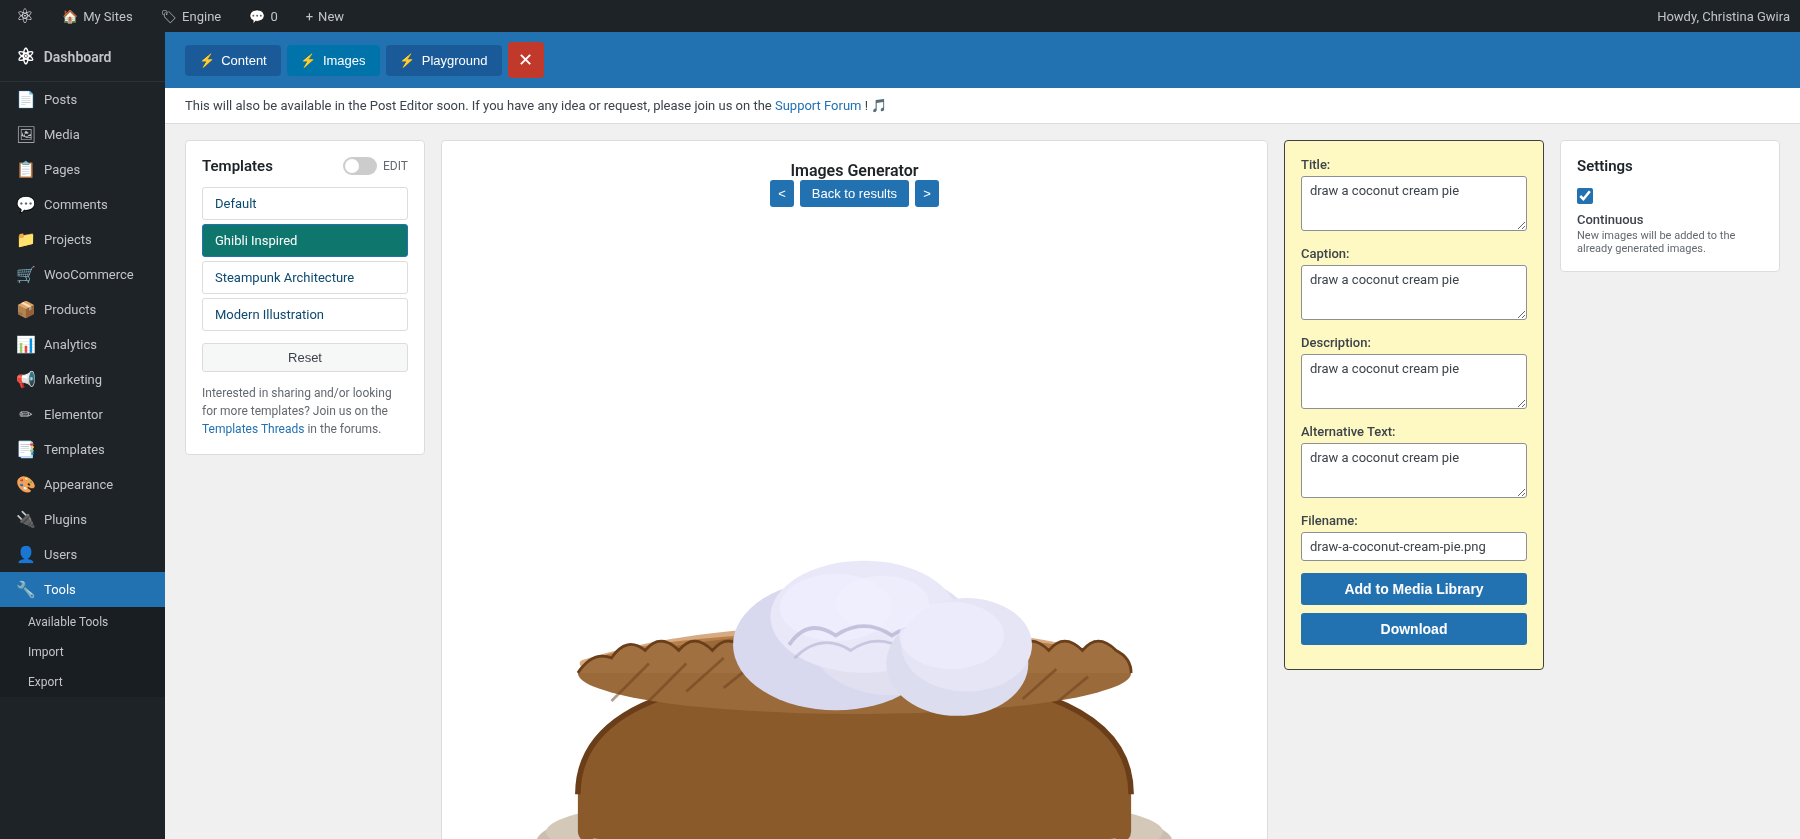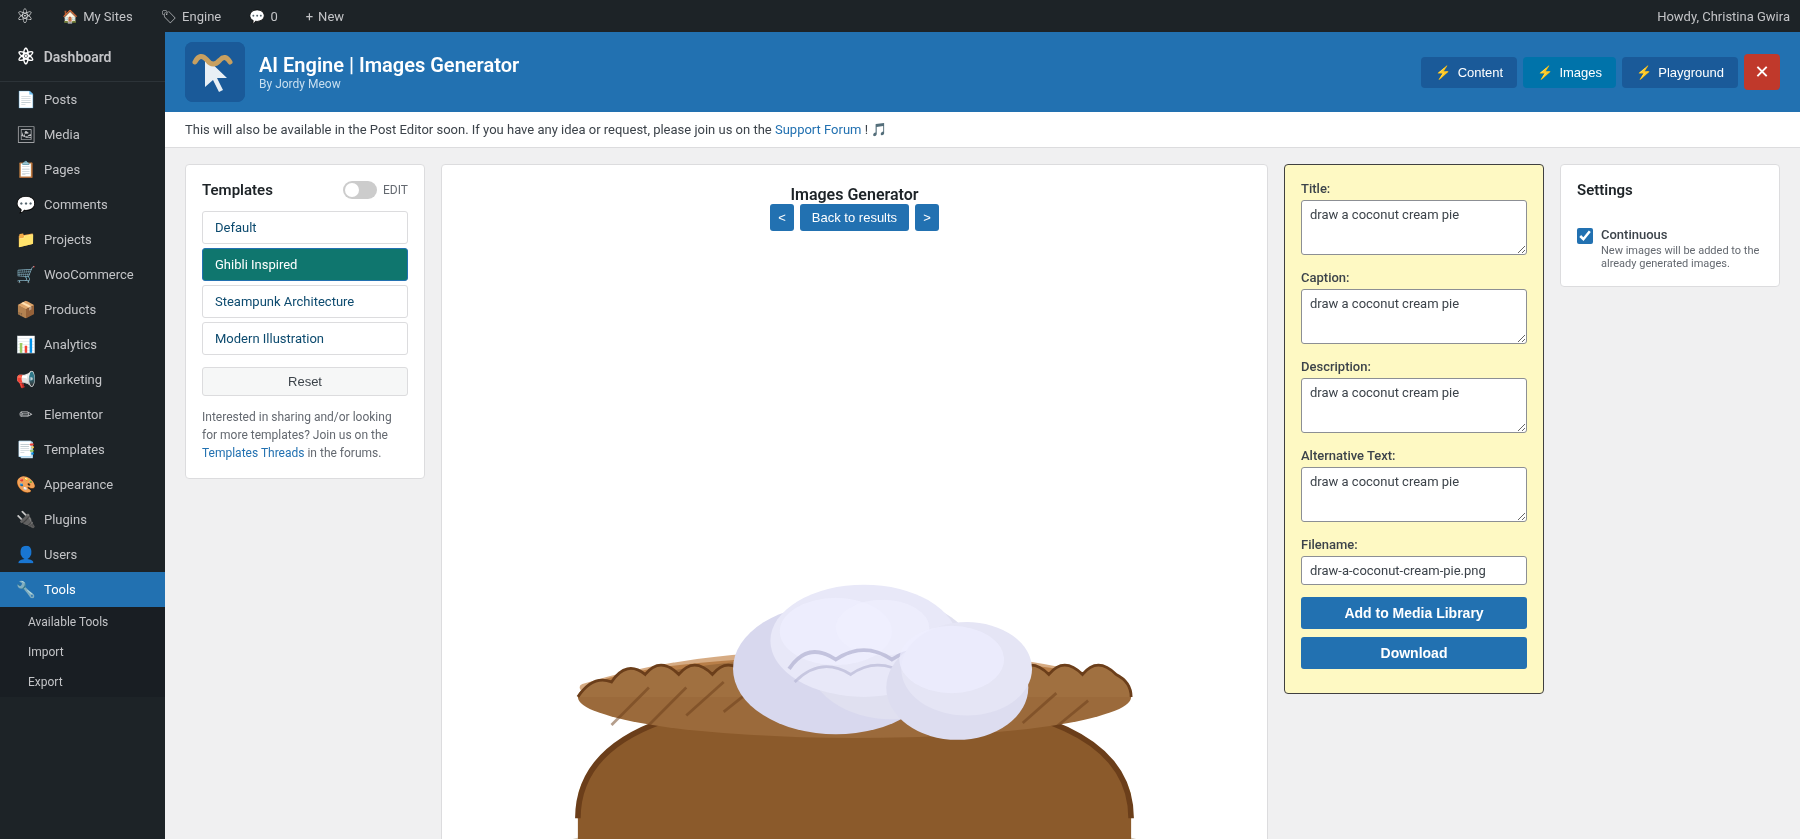--- a/index.html
+++ b/index.html
@@ -352,26 +352,27 @@
     .settings-card {
       background: #fff;
       border: 1px solid #dcdcde;
       border-radius: 4px;
       padding: 16px;
     }
     .settings-title {
       font-size: 15px;
       font-weight: 600;
       color: #1d2327;
-      margin-bottom: 28px;
+      margin-bottom: 12px;
     }
     .setting-item {
       display: flex;
       align-items: flex-start;
       gap: 8px;
+      flex-direction: column;
     }
     .setting-checkbox {
       width: 16px;
       height: 16px;
       accent-color: #2271b1;
       margin-top: 1px;
       flex-shrink: 0;
     }
     .setting-text {
       font-size: 13px;
@@ -490,36 +491,20 @@
       </div>
       <div class="sidebar-item">
         <span>Export</span>
       </div>
     </div>
   </div>
 
   <div class="content-area">
 
     <div class="plugin-header">
-      <div class="plugin-header-left">
-        <div class="plugin-logo">
-
-          <svg width="60" height="60" viewBox="0 0 60 60">
-            <rect width="60" height="60" fill="#1a5a99" rx="6"></rect>
-
-            <polygon points="20,15 20,45 28,38 34,50 38,48 32,36 42,36" fill="white" opacity="0.9"></polygon>
-
-            <path d="M10,20 Q15,10 22,18 Q28,26 35,18 Q40,12 45,20" stroke="#c8a060" stroke-width="5" fill="none" stroke-linecap="round"></path>
-          </svg>
-        </div>
-        <div class="plugin-title">
-          <h1>AI Engine | Images Generator</h1>
-          <p>By Jordy Meow</p>
-        </div>
-      </div>
       <div class="plugin-nav">
         <button class="plugin-nav-btn">
           <span>⚡</span>
           <span>Content</span>
         </button>
         <button class="plugin-nav-btn active">
           <span>⚡</span>
           <span>Images</span>
         </button>
         <button class="plugin-nav-btn">

